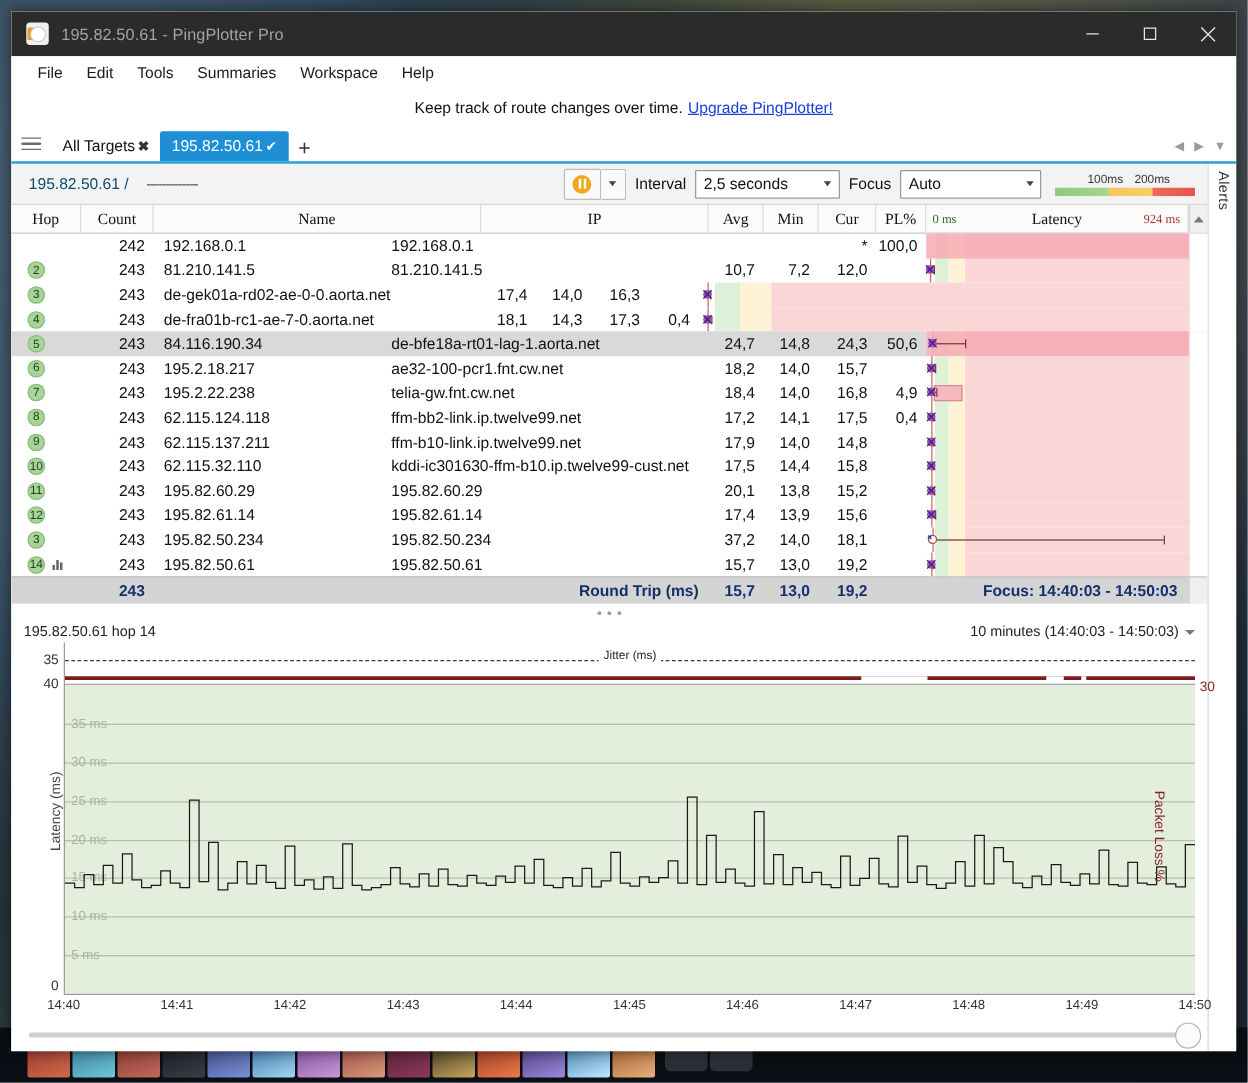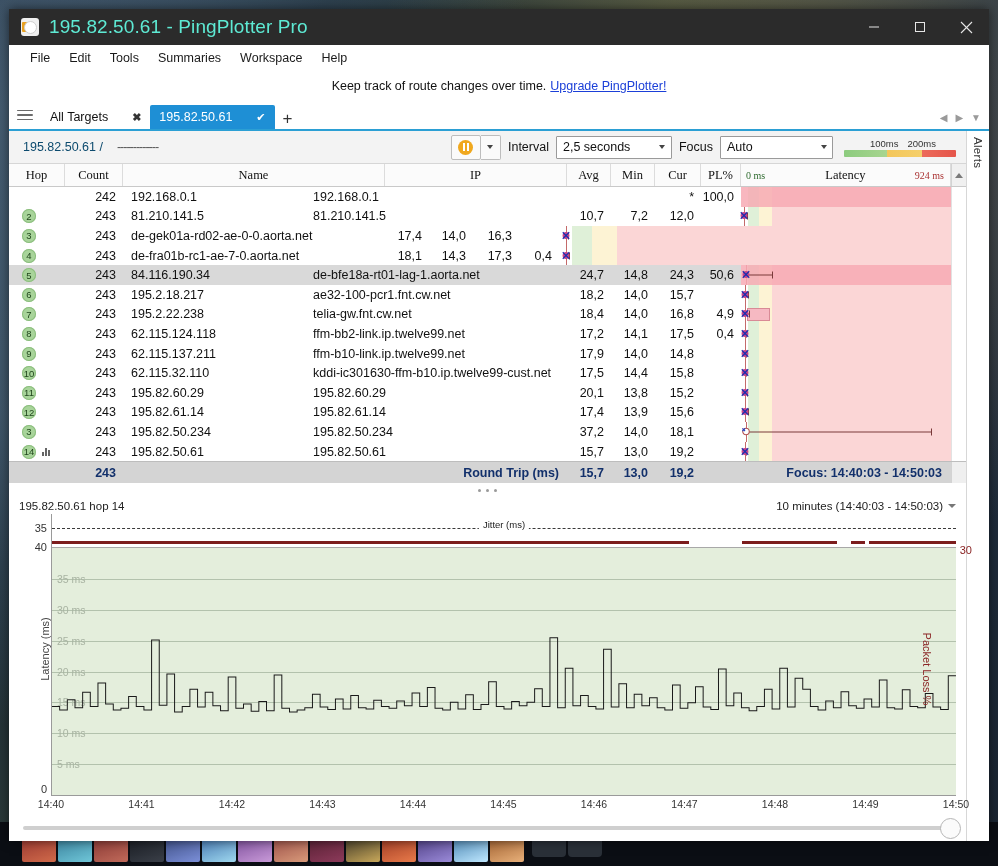--- a/index.html
+++ b/index.html
@@ -28,38 +28,38 @@
   
   #app{position:absolute;left:9px;top:9px;width:980px;height:832px;
     background:#ffffff;box-shadow:0 0 10px rgba(0,0,0,.55);
     display:flex;flex-direction:column;overflow:hidden;}
   
   .titlebar{height:36px;background:#2b2b2b;display:flex;align-items:center;flex:0 0 auto;}
   .title-icon{width:18px;height:18px;margin:0 10px 0 12px;border-radius:3px;
     background:#f0f0f0;position:relative;flex:0 0 auto;}
   .title-icon:before{content:"";position:absolute;left:1px;top:4px;width:5px;height:10px;background:#e8a020;border-radius:1px;}
   .title-icon:after{content:"";position:absolute;right:2px;top:3px;width:11px;height:11px;border-radius:50%;background:#fff;border:1px solid #cfcfcf;}
-  .title-text{color:#5eead4;font-size:19px;letter-spacing:.1px;}
+  .title-text{color:#a3a3a3;font-size:13px;letter-spacing:.1px;}
   .win-btns{margin-left:auto;display:flex;height:36px;}
   .win-btn{width:46px;height:36px;display:flex;align-items:center;justify-content:center;color:#e6e6e6;font-size:14px;}
   .win-btn svg{display:block;}
   
   .menubar{height:26px;background:#fff;display:flex;align-items:center;padding-left:12px;
     font-size:12.5px;color:#1a1a1a;flex:0 0 auto;gap:1px;}
   .menubar span{padding:4px 9px;border-radius:2px;}
   
   .promo{height:30px;background:#fff;display:flex;align-items:center;justify-content:center;
     font-size:12.5px;color:#111;flex:0 0 auto;}
   .promo a{color:#1b3fd8;text-decoration:underline;margin-left:4px;}
   
   .tabstrip{height:28px;background:#fff;display:flex;align-items:flex-end;padding-left:8px;
     border-bottom:2px solid #2b9fd4;flex:0 0 auto;position:relative;}
   .hamb{width:16px;height:28px;display:flex;flex-direction:column;justify-content:center;gap:3px;margin-right:8px;}
   .hamb i{display:block;height:1.5px;background:#6b6b6b;border-radius:1px;}
-  .tab{height:24px;display:flex;align-items:center;gap:24px;padding:0 9px;font-size:12.5px;
+  .tab{height:24px;display:flex;align-items:center;gap:2px;padding:0 9px;font-size:12.5px;
     color:#111;border-radius:2px 2px 0 0;}
   .tab.active{background:#1e8fd5;color:#fff;}
   .tab .x{font-size:11px;font-weight:bold;opacity:.85;}
   .tab .chk{font-size:11px;}
   .tab-plus{font-size:17px;color:#333;margin-left:8px;line-height:14px;padding-bottom:3px;}
   .tab-arrows{margin-left:auto;display:flex;gap:8px;padding-right:8px;color:#9a9a9a;font-size:10px;align-items:center;height:24px;}
   
   .bodywrap{flex:1 1 auto;display:flex;min-height:0;}
   .maincol{flex:1 1 auto;display:flex;flex-direction:column;min-width:0;}
   .alerts-rail{width:22px;flex:0 0 auto;background:#fff;border-left:1px solid #d7d7d7;

